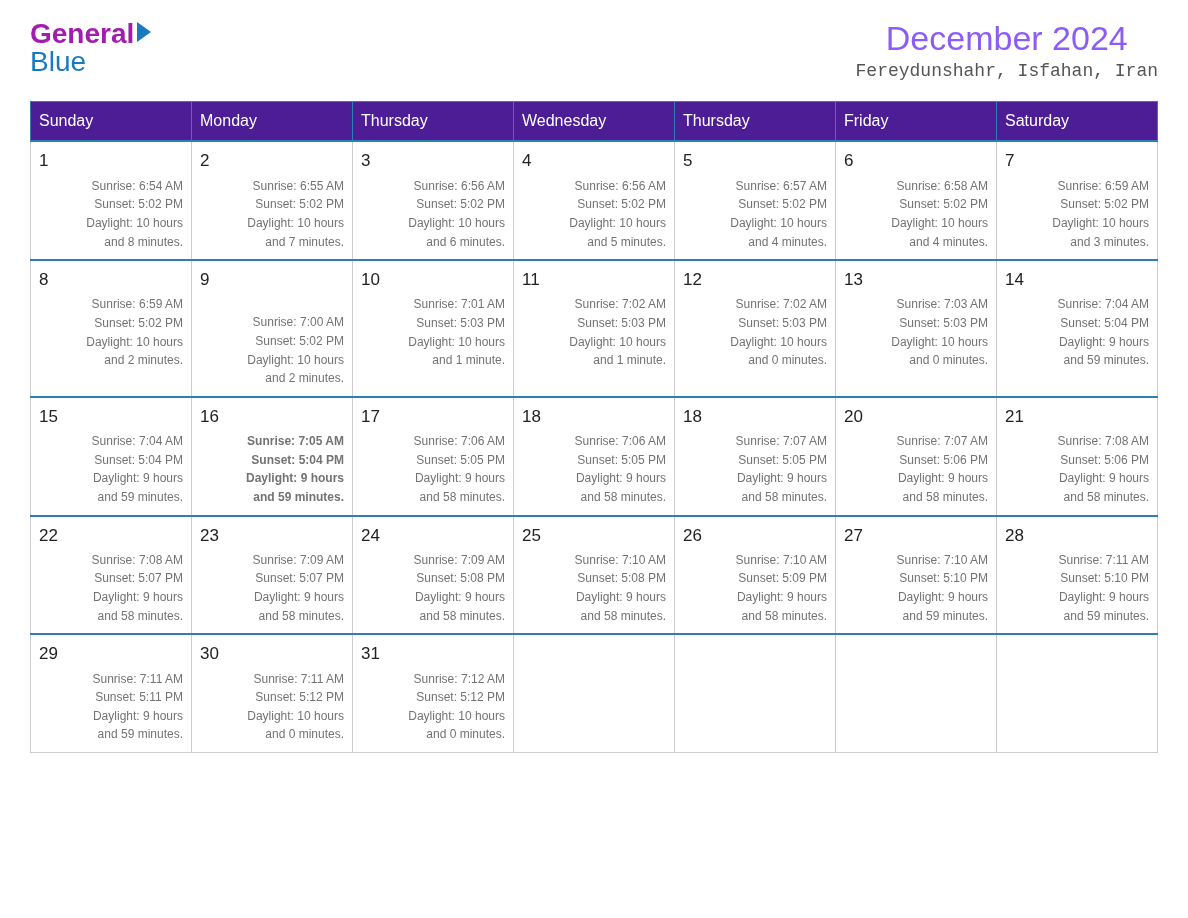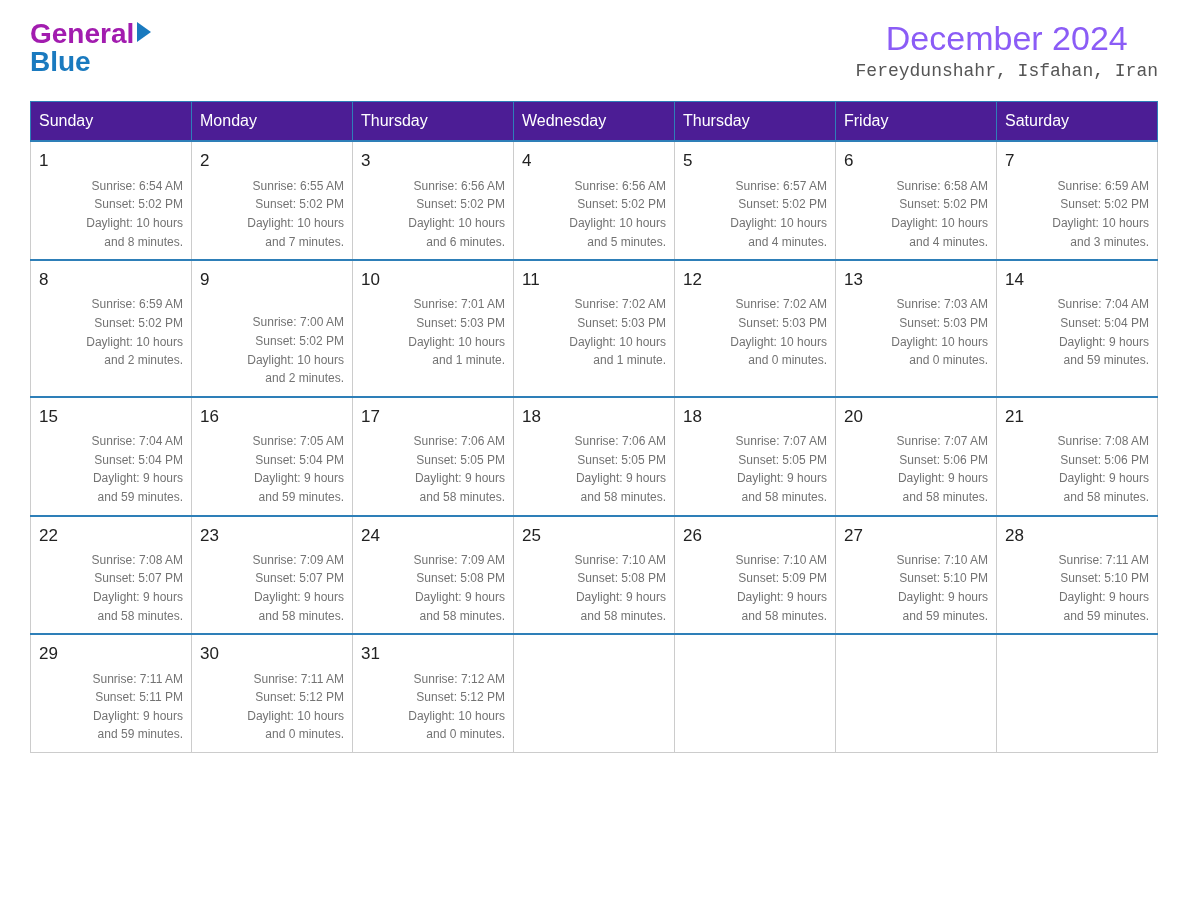--- a/index.html
+++ b/index.html
@@ -23,21 +23,21 @@
       align-items: flex-start;
     }
     .logo-general {
       font-size: 28px;
       font-weight: bold;
       color: #a21caf;
       line-height: 1;
     }
     .logo-blue {
       font-size: 28px;
-      font-weight: bold;
+      font-weight: normal;
       color: #1a7abf;
       line-height: 1;
     }
     .logo-arrow {
       display: inline-block;
       width: 0;
       height: 0;
       border-top: 10px solid transparent;
       border-bottom: 10px solid transparent;
       border-left: 14px solid #1a7abf;
@@ -237,21 +237,21 @@
       <tr>
         <td>
           <span class="day-number">15</span>
           <div class="day-info" style="white-space: pre-line;">Sunrise: 7:04 AM
 Sunset: 5:04 PM
 Daylight: 9 hours
 and 59 minutes.</div>
         </td>
         <td>
           <span class="day-number">16</span>
-          <div class="day-info" style="white-space: pre-line;">Sunrise: 7:05 AM
+          <div class="day-info" style="white-space: pre-line; font-weight: bold;">Sunrise: 7:05 AM
 Sunset: 5:04 PM
 Daylight: 9 hours
 and 59 minutes.</div>
         </td>
         <td>
           <span class="day-number">17</span>
           <div class="day-info" style="white-space: pre-line;">Sunrise: 7:06 AM
 Sunset: 5:05 PM
 Daylight: 9 hours
 and 58 minutes.</div>

